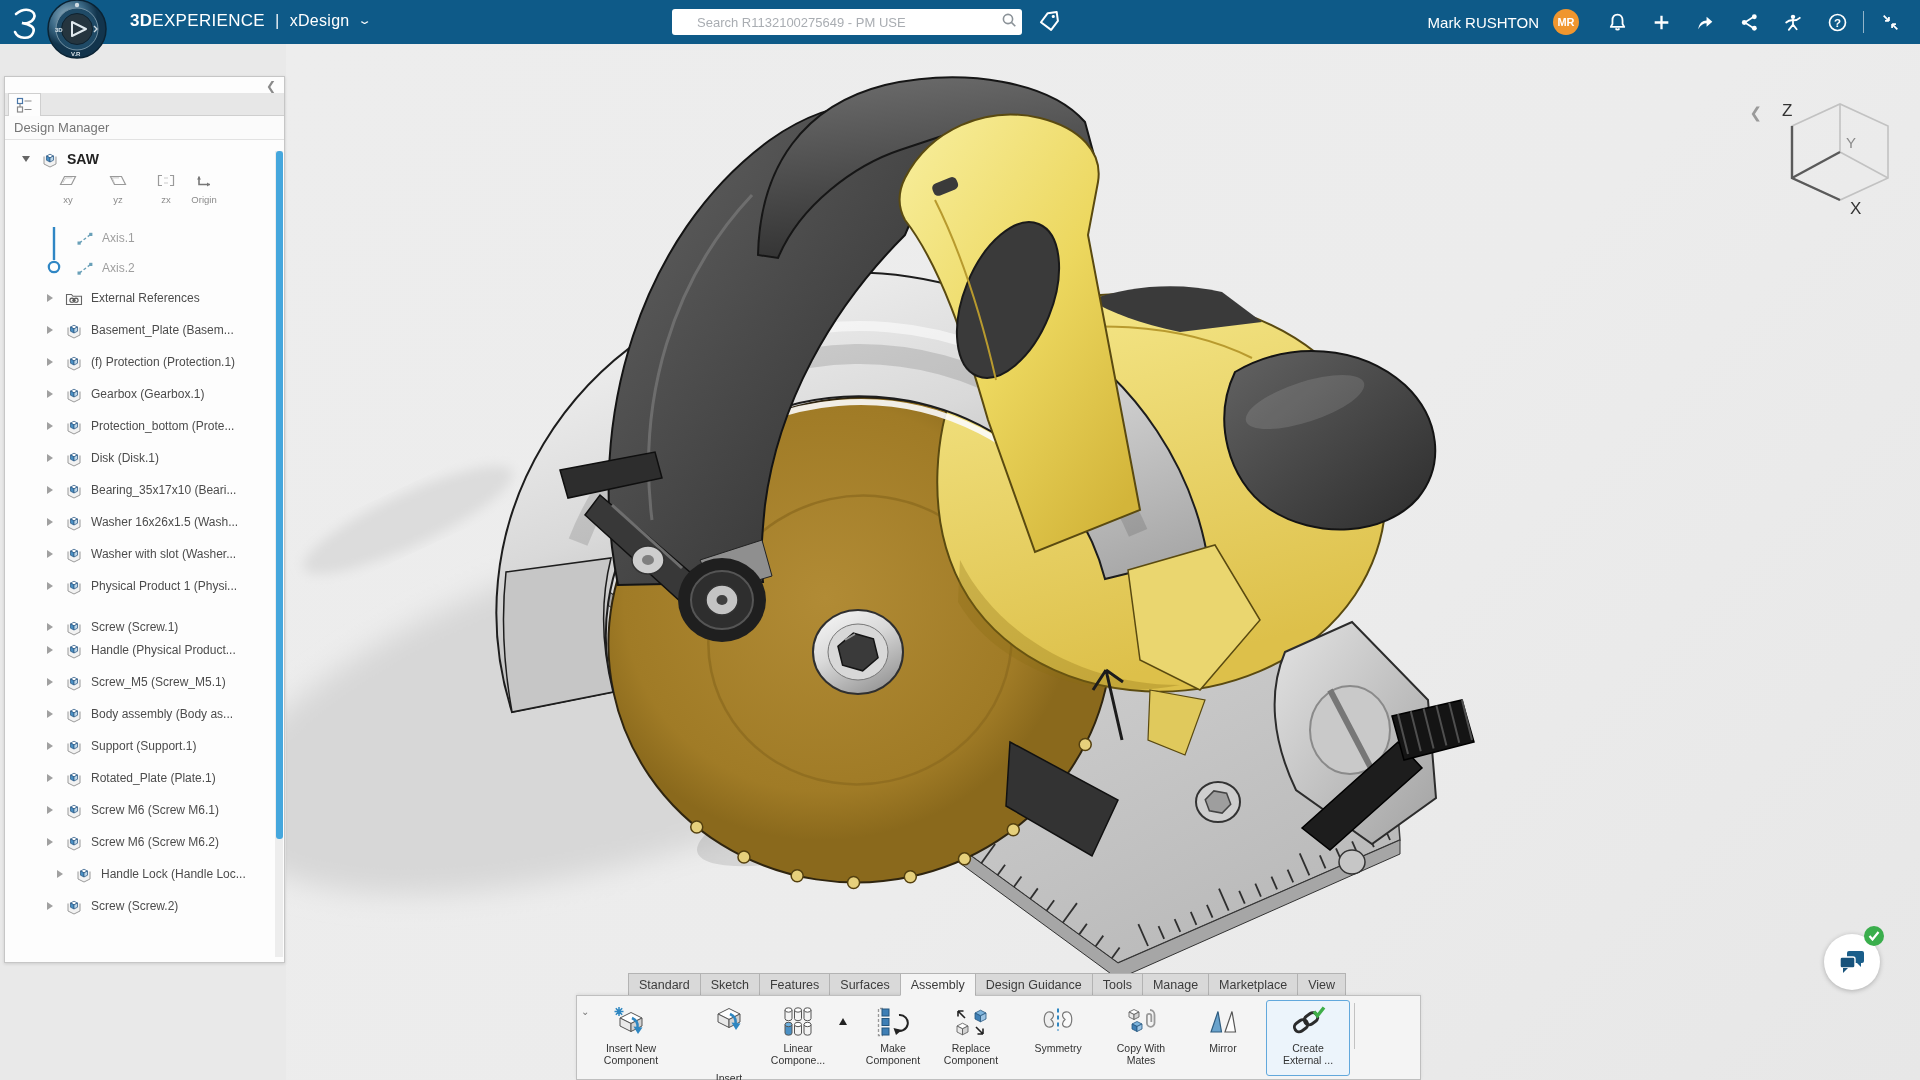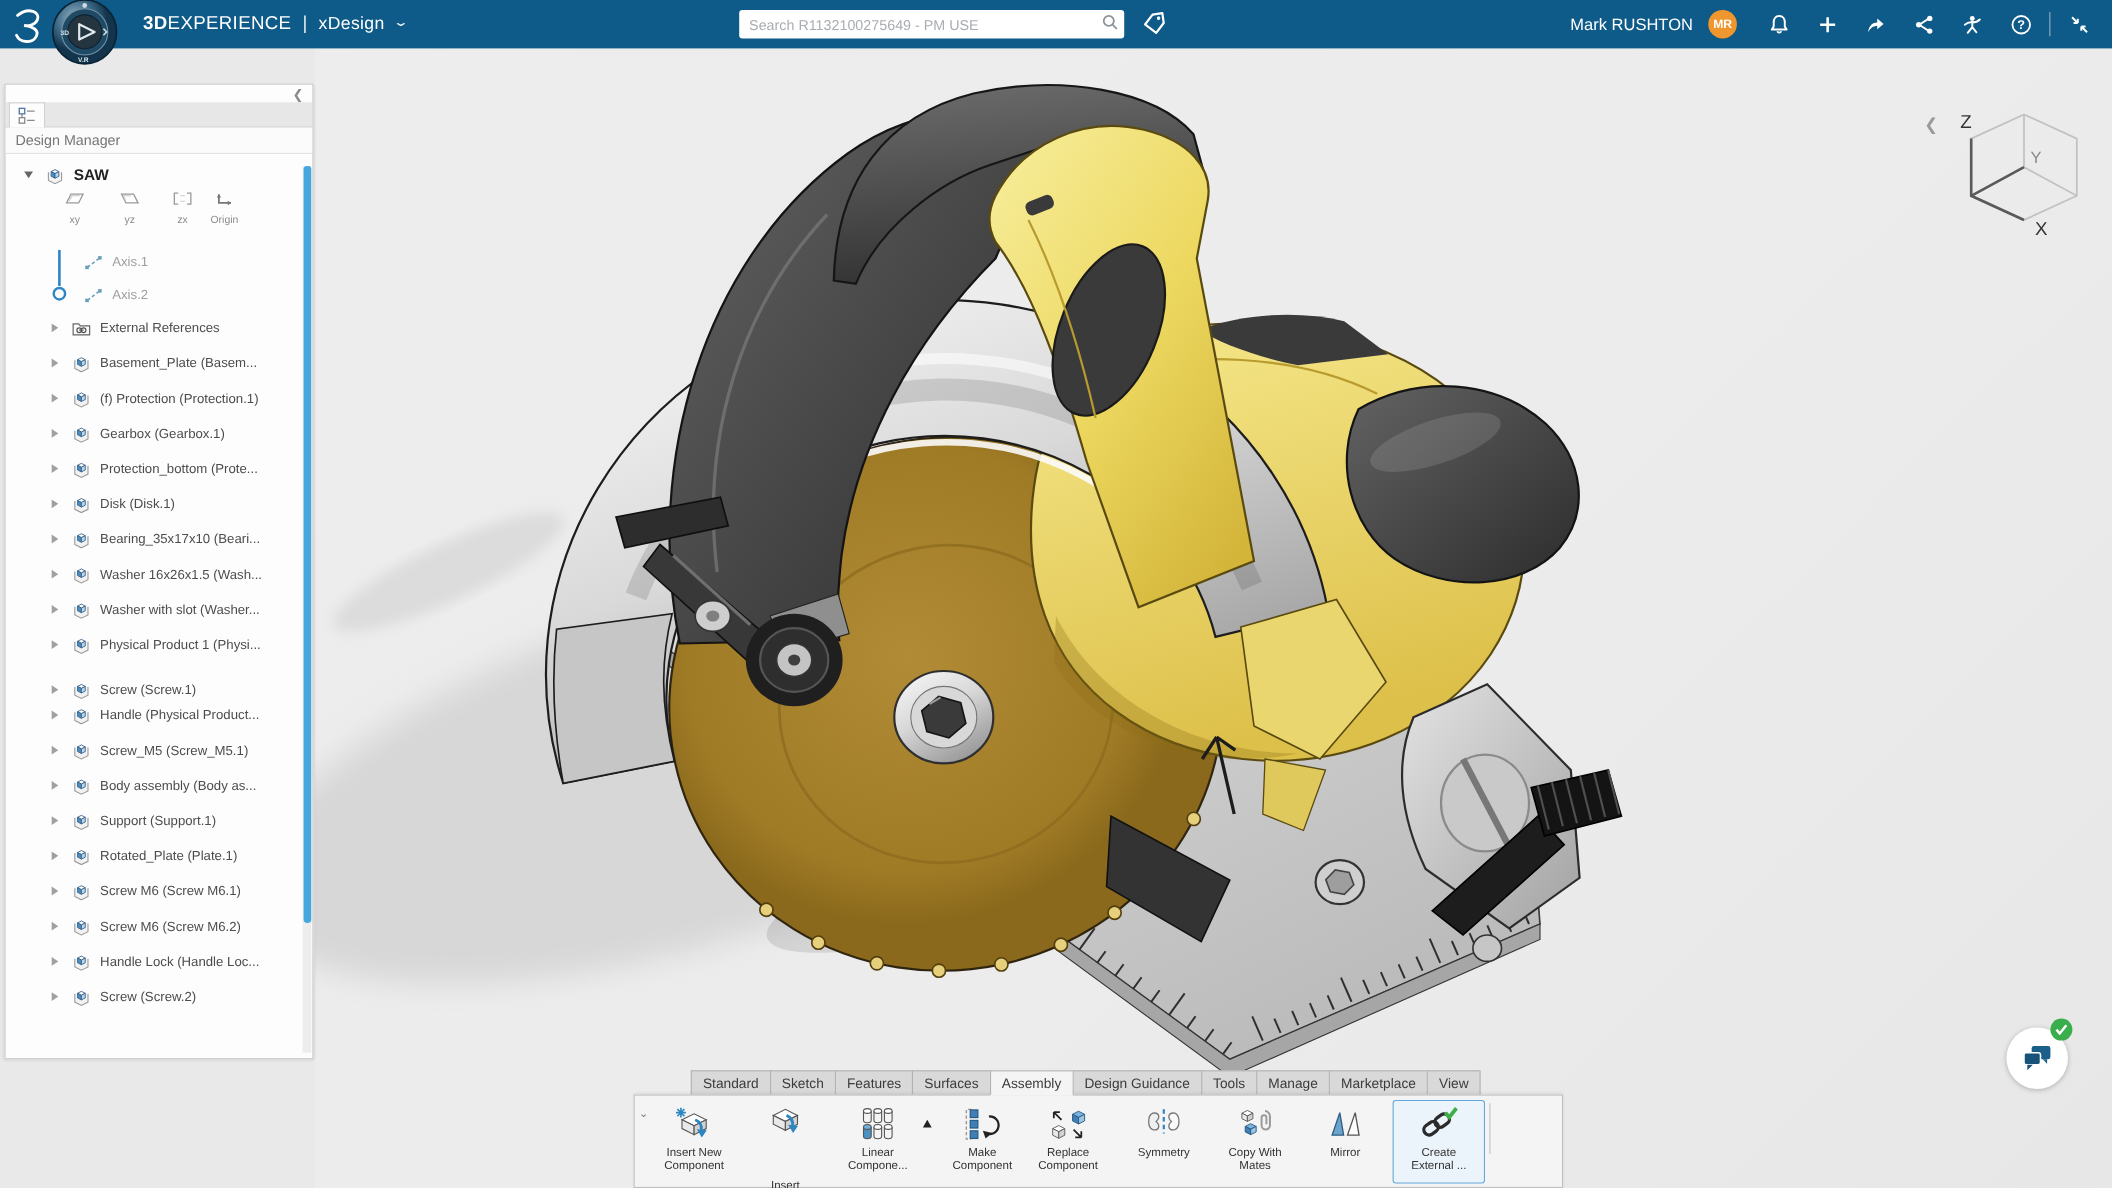--- a/index.html
+++ b/index.html
@@ -11,21 +11,21 @@
   #topbar { position:absolute; left:0; top:0; width:1920px; height:44px; background:#0e5a88; z-index:50; }
   #logo3ds { position:absolute; left:10px; top:6px; }
   #compass { position:absolute; left:46px; top:-2px; width:62px; height:62px; z-index:60; }
   #brand { position:absolute; left:130px; top:11px; color:#fff; font-size:17px; letter-spacing:.3px; white-space:nowrap; }
   #brand b { font-weight:bold; }
   #brand .sep { margin:0 10px; font-weight:300; opacity:.9; }
   #brand .app { font-size:16px; }
   #brand .chev { display:inline-block; margin-left:10px; font-size:11px; transform:scaleX(1.6); position:relative; top:-2px; }
   #searchwrap { position:absolute; left:672px; top:9px; width:350px; height:26px; background:#fff; border-radius:3px;
                 display:flex; align-items:center; }
-  #searchwrap input { flex:1; border:none; outline:none; font-size:13px; color:#444; padding:0 4px 0 9px;
+  #searchwrap input { flex:1; border:none; outline:none; font-size:13px; color:#444; padding:0 4px 0 25px;
                       font-family:"Liberation Sans", sans-serif; background:transparent; }
   #searchwrap input::placeholder { color:#a9adb2; }
   #search-mag { width:26px; text-align:center; color:#8b9298; flex:0 0 26px; }
   #tagbtn { position:absolute; left:1036px; top:8px; width:28px; height:28px; }
   #topright { position:absolute; right:8px; top:0; height:44px; display:flex; align-items:center; }
   #username { color:#fff; font-size:15px; margin-right:14px; }
   #avatar { width:26px; height:26px; border-radius:50%; background:#f0962e; color:#fff; font-size:11px; font-weight:bold;
             display:flex; align-items:center; justify-content:center; margin-right:16px; }
   .tb-ico { width:44px; height:30px; display:flex; align-items:center; justify-content:center; cursor:pointer; }
   .tb-div { width:1px; height:22px; background:rgba(255,255,255,.55); margin:0 4px; }
@@ -498,21 +498,21 @@
           <span class="ticon">
             <svg width="18" height="17" viewBox="0 0 18 17">
               <path d="M3,5.5 V13 L9,16 L15,13 V5.5" fill="#f2f2f2" stroke="#9a9a9a" stroke-width="1"></path>
               <path d="M5.5,5 L9,3.2 L12.5,5 L9,6.8 Z" fill="#fdfdfd" stroke="#34608a" stroke-width=".8"></path>
               <path d="M5.5,5 V9.2 L9,11 V6.8 Z" fill="#4a90c4" stroke="#34608a" stroke-width=".8"></path>
               <path d="M12.5,5 V9.2 L9,11 V6.8 Z" fill="#bdd7ea" stroke="#34608a" stroke-width=".8"></path>
             </svg>
           </span>
           <span class="tlabel">Screw M6 (Screw M6.2)</span>
         </div>
-        <div class="trow" style="top: 718px;">
+        <div class="trow" style="top: 718px; padding-left: 10px;">
           <span class="caret" style="margin-left:38px">
             <span class="caret-r"></span>
           </span>
           <span class="ticon">
             <svg width="18" height="17" viewBox="0 0 18 17">
               <path d="M3,5.5 V13 L9,16 L15,13 V5.5" fill="#f2f2f2" stroke="#9a9a9a" stroke-width="1"></path>
               <path d="M5.5,5 L9,3.2 L12.5,5 L9,6.8 Z" fill="#fdfdfd" stroke="#34608a" stroke-width=".8"></path>
               <path d="M5.5,5 V9.2 L9,11 V6.8 Z" fill="#4a90c4" stroke="#34608a" stroke-width=".8"></path>
               <path d="M12.5,5 V9.2 L9,11 V6.8 Z" fill="#bdd7ea" stroke="#34608a" stroke-width=".8"></path>
             </svg>
@@ -796,21 +796,21 @@
               <path d="M20,13 C24.5,15 26,19 25.5,22.5" fill="none" stroke="#2e86c1" stroke-width="2.6"></path>
               <path d="M21.5,21.5 L26,29 L30.5,22.5 Z" fill="#2e86c1"></path>
               <path d="M7,2 v9 M2.5,6.5 h9 M3.8,3.2 l6.4,6.6 M10.2,3.2 l-6.4,6.6" stroke="#2e86c1" stroke-width="1.5"></path>
             </svg>
           </span>
                  <span class="tlbl">
             <div>Insert New</div>
             <div>Component</div>
           </span>
         </div>
-        <div class="toolbtn" style="left: 95px; gap: 34px;">
+        <div class="toolbtn" style="left: 110px; gap: 34px;">
           <span class="ticn">
             <svg width="38" height="34" viewBox="0 0 38 34">
               <g stroke="#555" stroke-width="1">
                 <path d="M8,13 L19,7.5 L30,13 L19,18.5 Z" fill="#fff"></path>
                 <path d="M8,13 V21 L19,26.5 V18.5 Z" fill="#e9e9e9"></path>
                 <path d="M30,13 V21 L19,26.5 V18.5 Z" fill="#d2d2d2"></path>
               </g>
               <path d="M20,13 C24.5,15 26,19 25.5,22.5" fill="none" stroke="#2e86c1" stroke-width="2.6"></path>
               <path d="M21.5,21.5 L26,29 L30.5,22.5 Z" fill="#2e86c1"></path>
             </svg>

